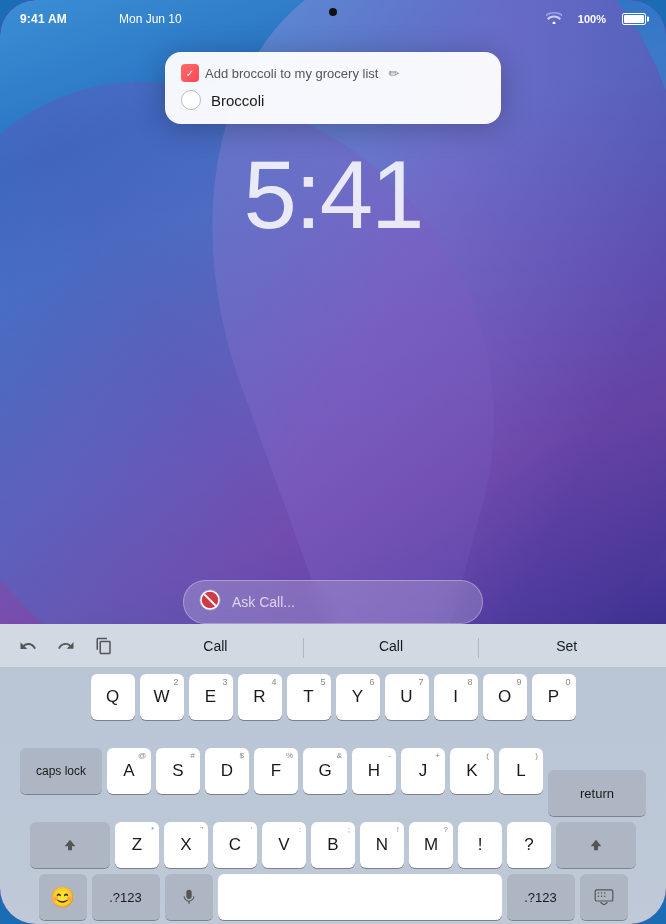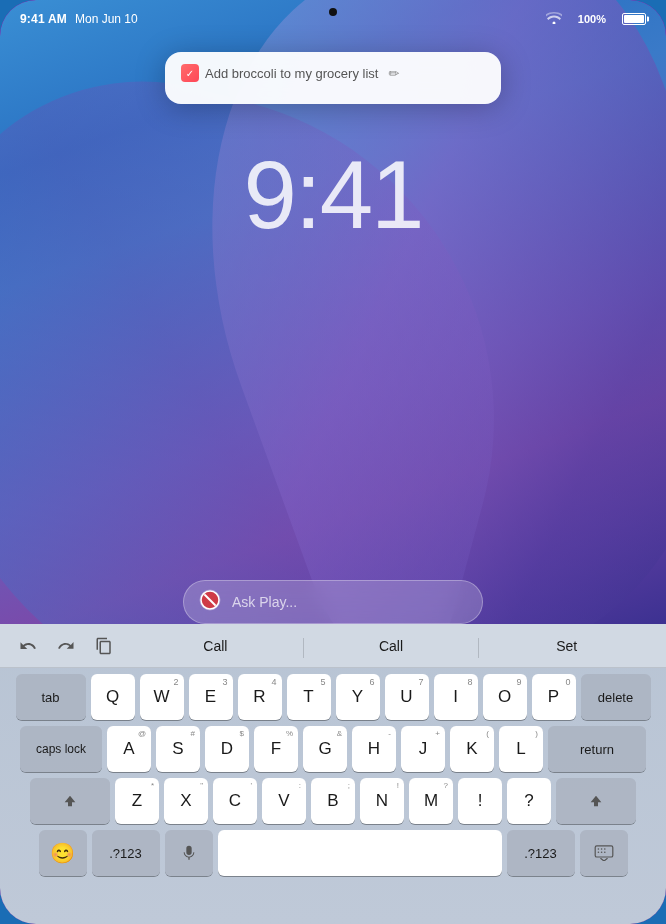--- a/index.html
+++ b/index.html
@@ -90,20 +90,21 @@
       font-size: 12px;
       font-weight: 600;
       color: #fff;
       letter-spacing: 0.2px;
     }
 
     .status-date {
       font-size: 12px;
       font-weight: 500;
       color: #fff;
+      margin-left: 44px;
     }
 
     .status-right {
       display: flex;
       align-items: center;
       gap: 16px;
     }
 
     .battery-container {
       display: flex;
@@ -377,21 +378,21 @@
     .key-wide {
       background: rgba(172,180,194,0.9);
       color: #1a1a1a;
       font-size: 14px;
       font-weight: 500;
     }
 
     .key-tab { width: 70px; }
     .key-delete { width: 70px; }
     .key-caps { width: 82px; }
-    .key-return { width: 98px; }
+    .key-return { width: 98px; margin-top: 44px; }
     .key-shift { width: 80px; }
     .key-shift-r { width: 80px; }
     .key-emoji { width: 48px; }
     .key-numbers { width: 68px; }
     .key-mic {
       width: 48px;
       background: rgba(172,180,194,0.9);
     }
     .key-space {
       width: 280px;
@@ -451,37 +452,41 @@
   </div>
 
   <div class="notification-card">
     <div class="notification-header">
       <div class="notification-title-row">
         <div class="reminders-icon">✓</div>
         <span class="notification-subtitle">Add broccoli to my grocery list</span>
         <span class="notification-edit-icon">✏</span>
       </div>
     </div>
+    <div class="notification-item">
+      <div class="item-checkbox"></div>
+      <span class="item-label">Broccoli</span>
+    </div>
   </div>
 
-  <div class="lock-time">9:41</div>
+  <div class="lock-time">5:41</div>
 
   <div class="siri-bar">
 
     <div>
       <svg width="24" height="24" viewBox="0 0 24 24">
         <circle cx="12" cy="12" r="10" fill="none" stroke="rgba(255,255,255,0.3)" stroke-width="1"></circle>
         <path d="M12 2a10 10 0 1 0 0 20A10 10 0 0 0 12 2z" fill="none"></path>
 
         <circle cx="12" cy="12" r="9" fill="rgba(220,50,50,0.85)"></circle>
         <line x1="7" y1="7" x2="17" y2="17" stroke="white" stroke-width="2" stroke-linecap="round"></line>
         <circle cx="12" cy="12" r="9" fill="none" stroke="white" stroke-width="1.5"></circle>
       </svg>
     </div>
-    <span class="siri-placeholder">Ask Play...</span>
+    <span class="siri-placeholder">Ask Call...</span>
   </div>
 
   <div class="keyboard-area">
 
     <div class="keyboard-toolbar">
       <div class="toolbar-left">
         <div class="toolbar-icon-btn">
           <svg width="18" height="18" viewBox="0 0 24 24" fill="#555">
             <path d="M12.5 8c-2.65 0-5.05.99-6.9 2.6L2 7v9h9l-3.62-3.62c1.39-1.16 3.16-1.88 5.12-1.88 3.54 0 6.55 2.31 7.6 5.5l2.37-.78C21.08 11.03 17.15 8 12.5 8z"></path>
           </svg>
@@ -501,23 +506,20 @@
         <span class="toolbar-suggestion">Call</span>
         <div class="toolbar-suggestion-divider"></div>
         <span class="toolbar-suggestion">Call</span>
         <div class="toolbar-suggestion-divider"></div>
         <span class="toolbar-suggestion">Set</span>
       </div>
     </div>
 
     <div class="keyboard-rows">
       <div class="key-row">
-        <div class="key key-wide key-tab">
-            <span style="font-size:13px;font-weight:500;">tab</span>
-          </div>
         <div class="key key-letter">
             <span class="key-main">Q</span>
           </div>
         <div class="key key-letter">
             <span class="key-sub">2</span>
             <span class="key-main">W</span>
           </div>
         <div class="key key-letter">
             <span class="key-sub">3</span>
             <span class="key-main">E</span>
@@ -542,23 +544,20 @@
             <span class="key-sub">8</span>
             <span class="key-main">I</span>
           </div>
         <div class="key key-letter">
             <span class="key-sub">9</span>
             <span class="key-main">O</span>
           </div>
         <div class="key key-letter">
             <span class="key-sub">0</span>
             <span class="key-main">P</span>
-          </div>
-        <div class="key key-wide key-delete">
-            <span style="font-size:13px;font-weight:500;">delete</span>
           </div>
       </div>
 
       <div class="key-row">
         <div class="key key-wide key-caps">
             <span style="font-size:12px;font-weight:500;">caps lock</span>
           </div>
         <div class="key key-letter">
             <span class="key-sub" style="font-size:8px;">@</span>
             <span class="key-main">A</span>

